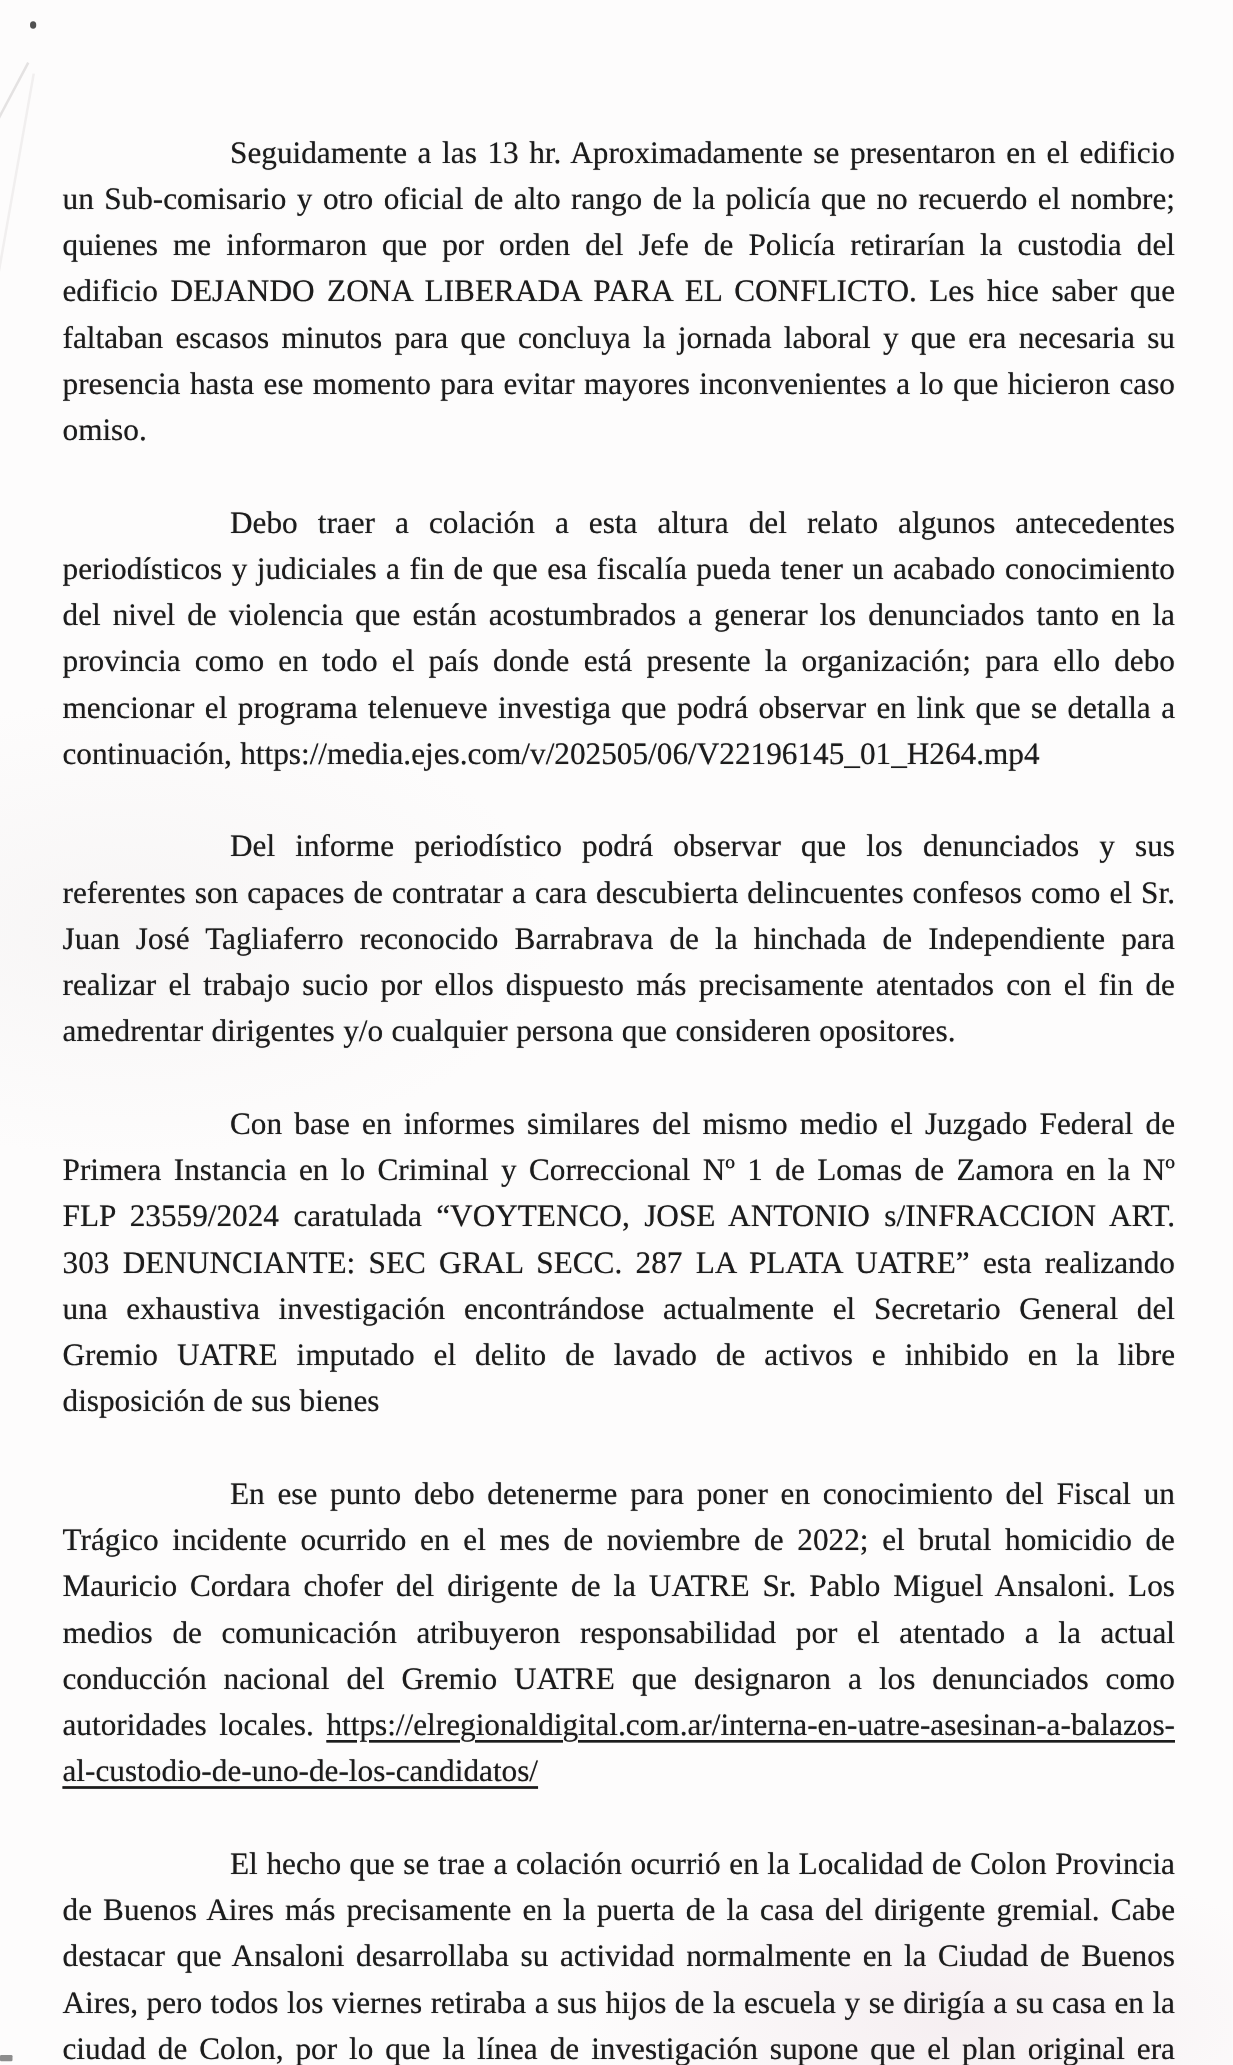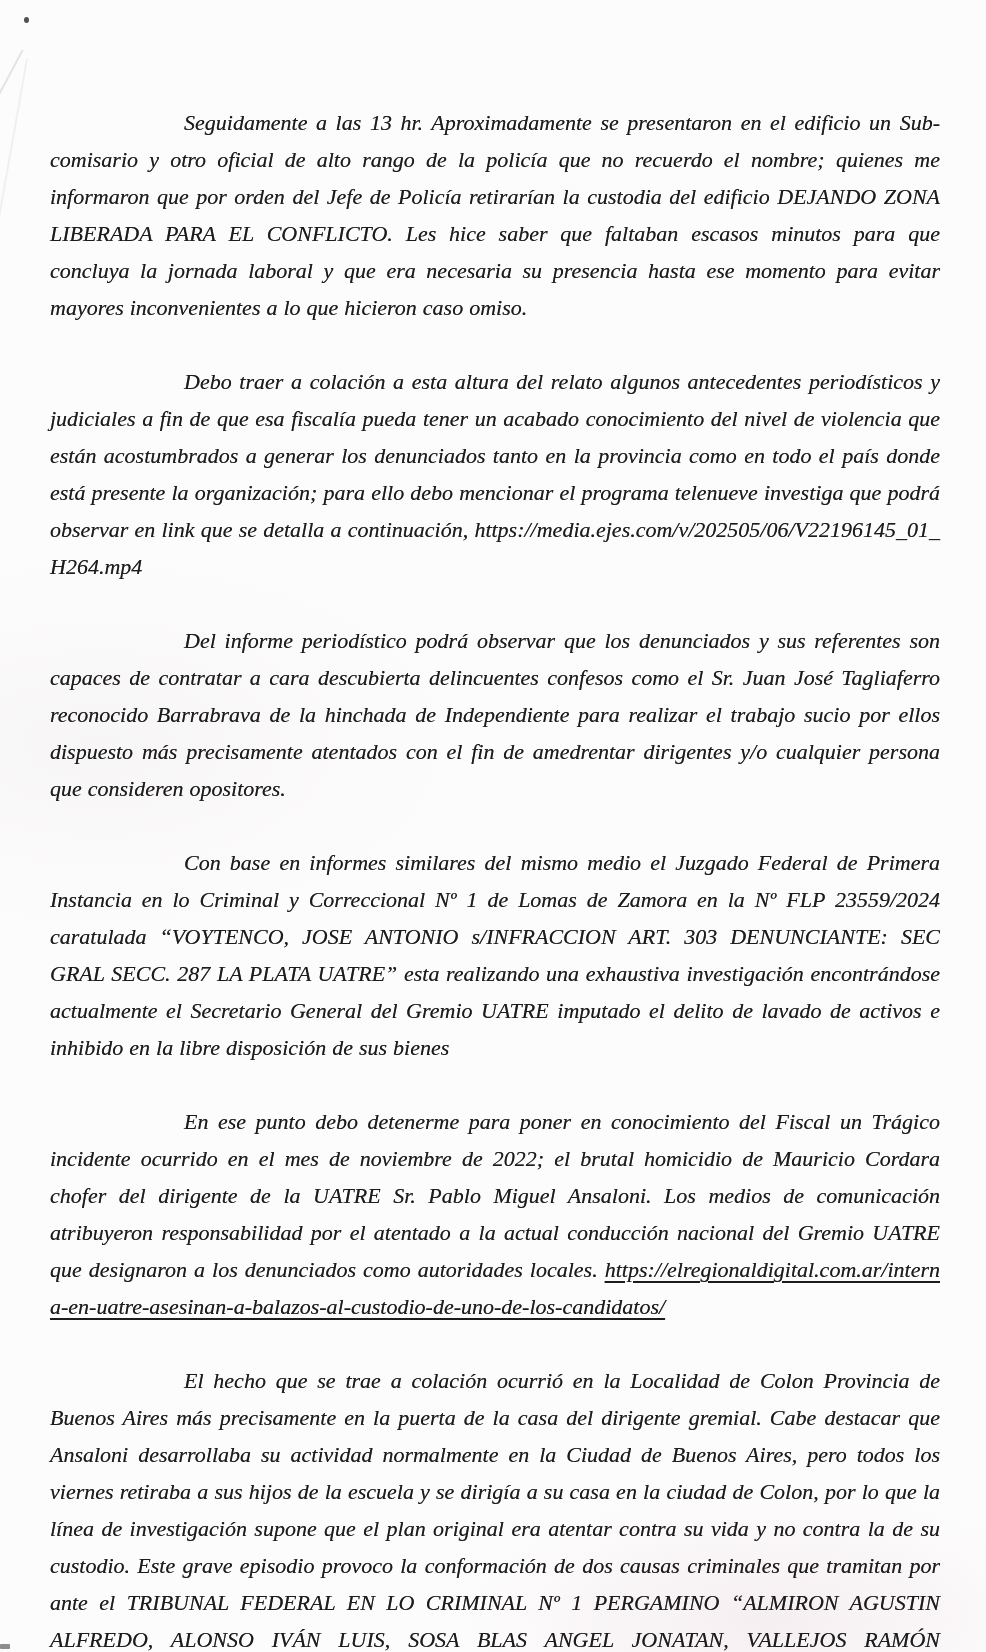--- a/index.html
+++ b/index.html
@@ -22,27 +22,26 @@
     color: #1c1c1c;
   }
   .content {
     position: absolute;
     top: 104px;
     left: 50px;
     right: 46px;
   }
   p.para {
     margin: 0 0 37px 0;
-    font-size: 22px;
+    font-size: 25px;
     line-height: 37px;
     text-align: justify;
     text-indent: 134px;
     text-shadow: 0 0 0.6px rgba(25,25,25,0.65);
     word-spacing: 0.5px;
-    font-style: italic;
   }
   .url {
     word-break: break-all;
   }
   .url-underlined {
     text-decoration: underline;
     text-decoration-thickness: 1.5px;
     text-underline-offset: 4px;
     word-break: break-all;
   }

